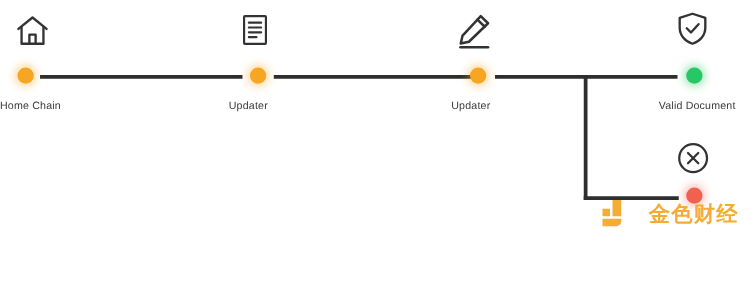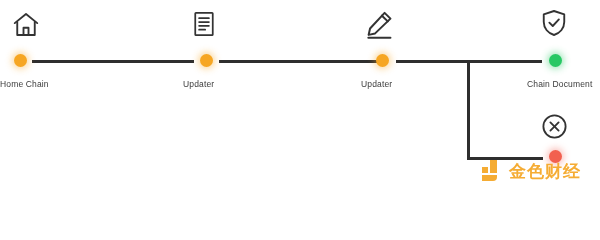--- a/index.html
+++ b/index.html
@@ -68,21 +68,21 @@
     white-space: nowrap;
   }
 
   
   .watermark {
     position: absolute;
     left: 482px;
     top: 160px;
     display: flex;
     align-items: center;
-    gap: 5px;
+    gap: 15px;
     opacity: 0.92;
     pointer-events: none;
   }
   .wm-logo {
     position: relative;
     width: 22px;
     height: 22px;
   }
   .wm-logo .sq {
     position: absolute;
@@ -144,21 +144,21 @@
   <div class="label" style="left:361px; top:79px;">Updater</div>
 
   <div class="icon" style="left:539px; top:8px;">
     <svg width="30" height="30" viewBox="0 0 24 24" fill="none" stroke="currentColor" stroke-width="1.5" stroke-linecap="round" stroke-linejoin="round">
       <path d="M12 2.4 L20.2 5.1 V11.2 C20.2 16.3 16.7 20.2 12 21.6
                C7.3 20.2 3.8 16.3 3.8 11.2 V5.1 Z"></path>
       <path d="M8.3 11.7 L11.0 14.4 L15.9 9.1"></path>
     </svg>
   </div>
   <div class="dot dot-green" style="left:549px; top:54px;"></div>
-  <div class="label" style="left:527px; top:79px;">Chain Document</div>
+  <div class="label" style="left:527px; top:79px;">Valid Document</div>
 
   <div class="icon" style="left:540px; top:112px;">
     <svg width="29" height="29" viewBox="0 0 24 24" fill="none" stroke="currentColor" stroke-width="1.5" stroke-linecap="round" stroke-linejoin="round">
       <circle cx="12" cy="12" r="9.2"></circle>
       <line x1="8.6" y1="8.6" x2="15.4" y2="15.4"></line>
       <line x1="15.4" y1="8.6" x2="8.6" y2="15.4"></line>
     </svg>
   </div>
   <div class="dot dot-red" style="left:549px; top:150px;"></div>
 

